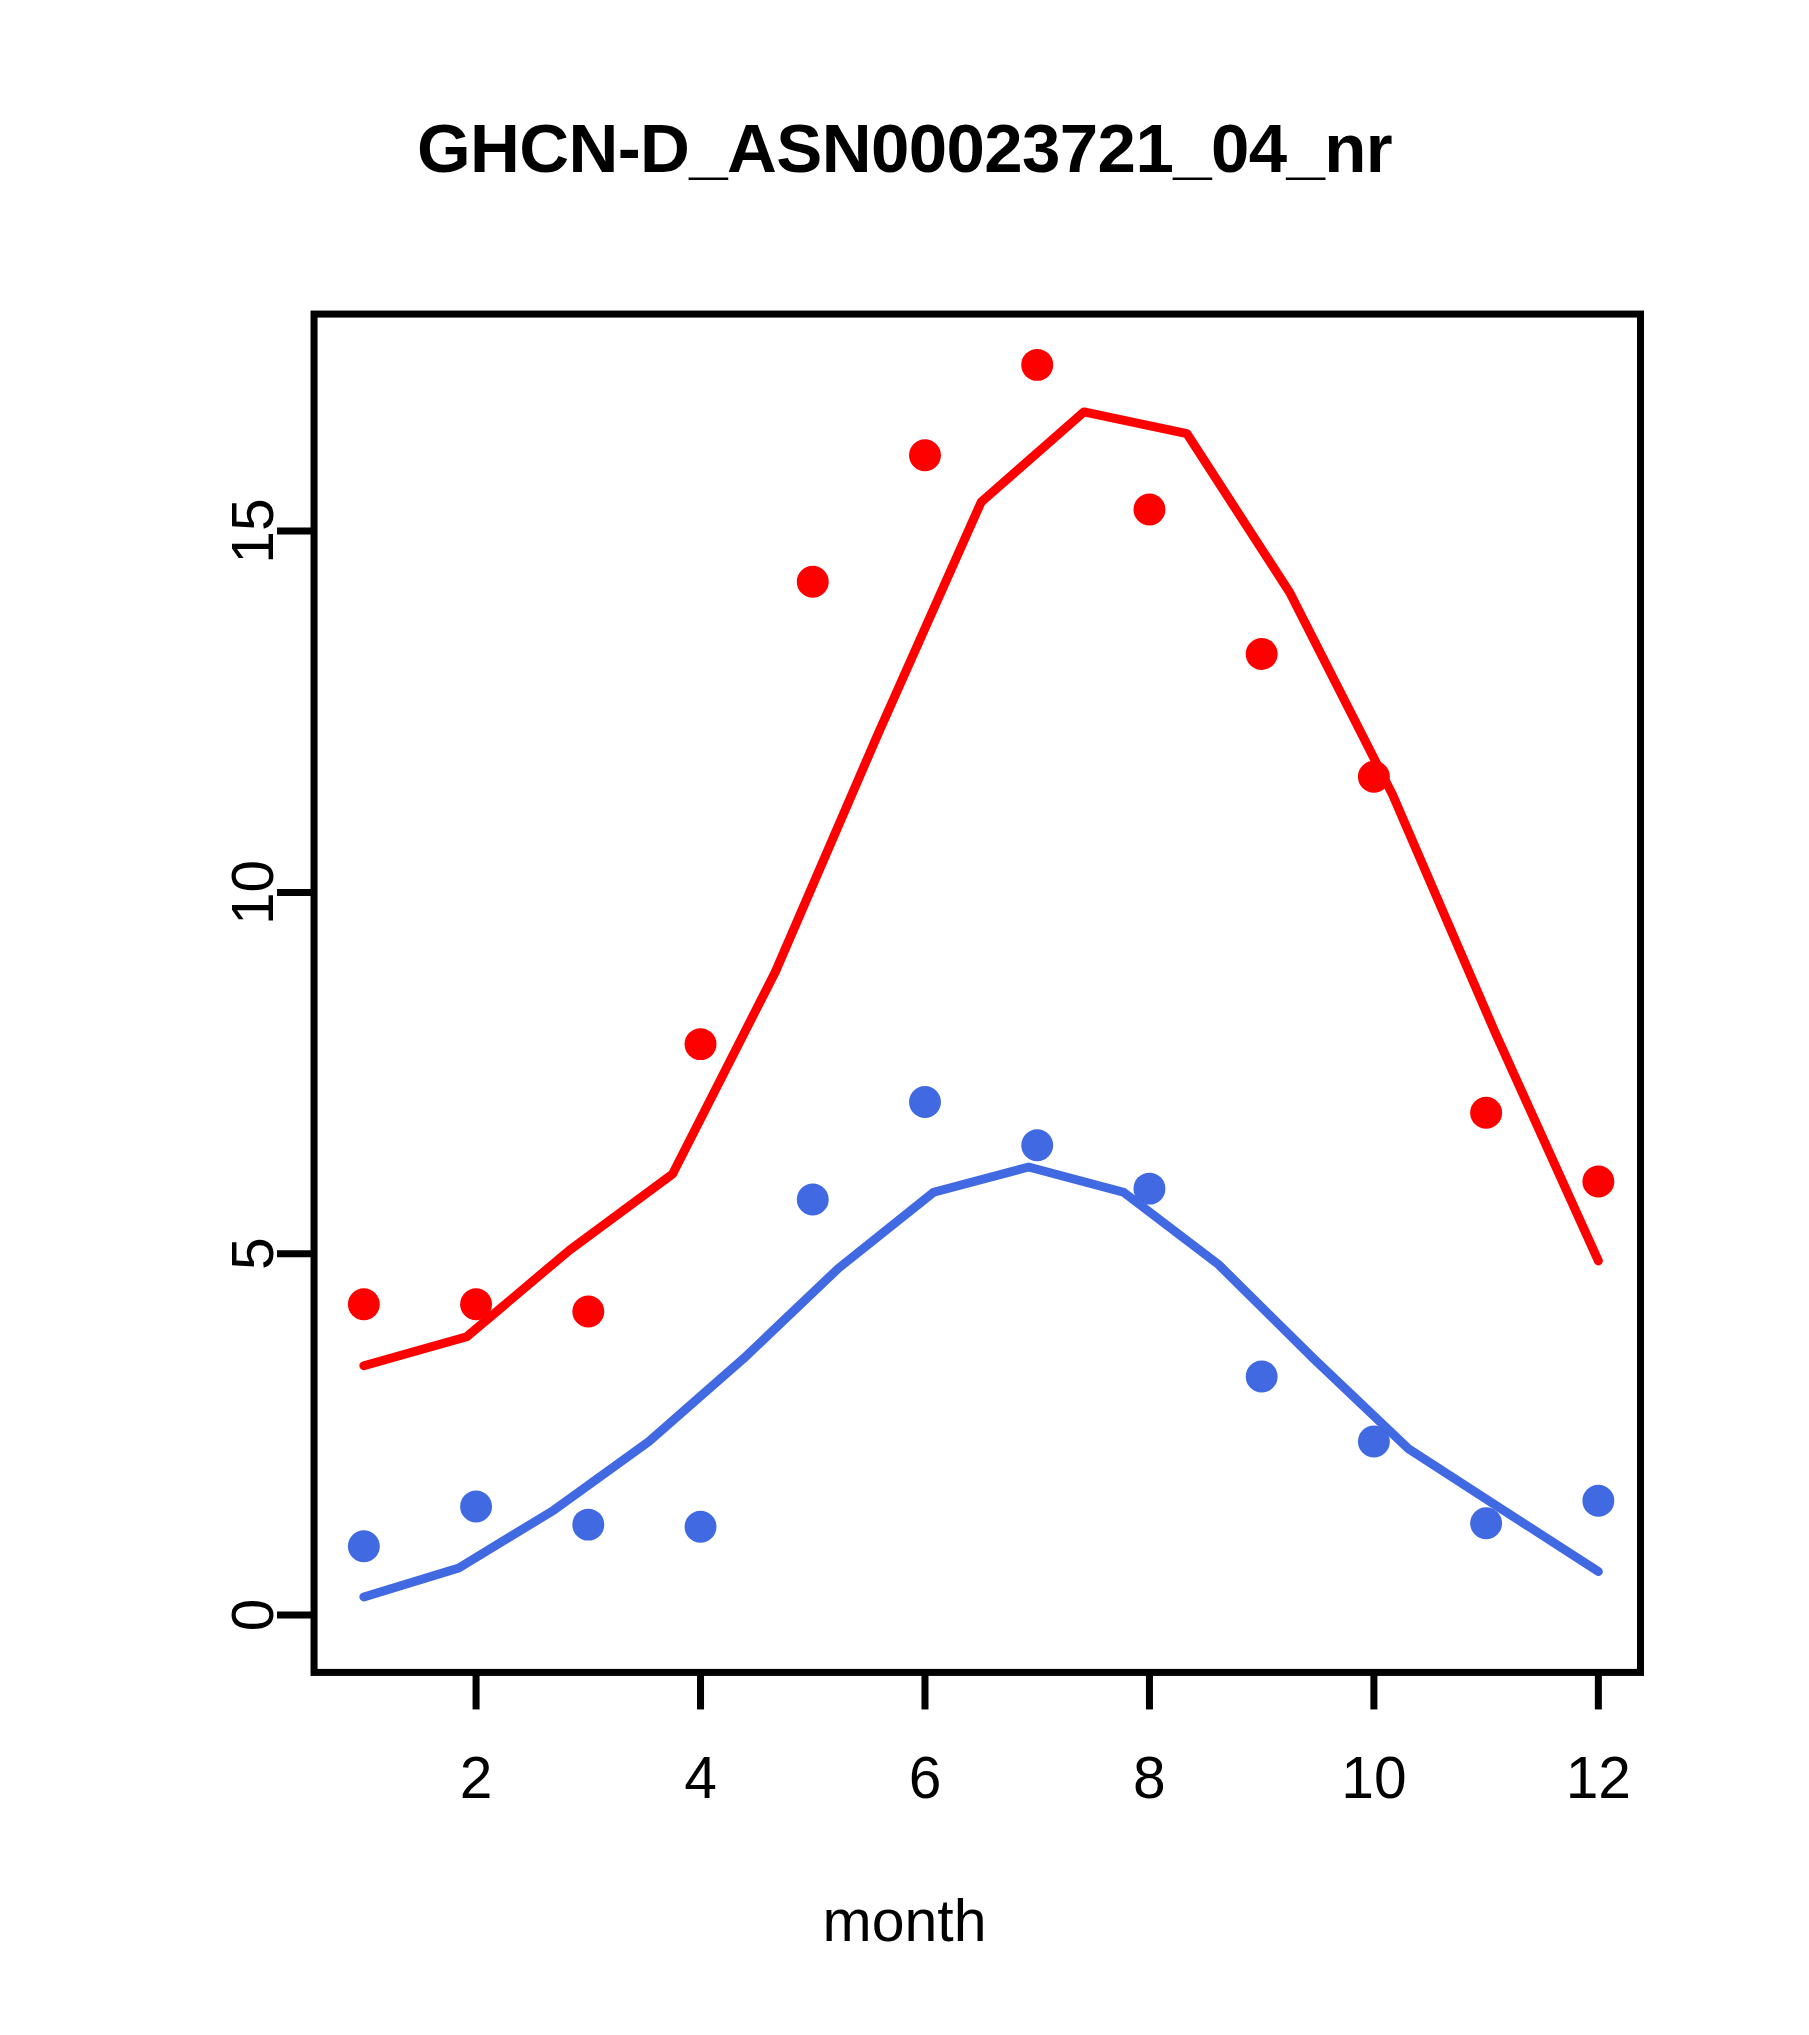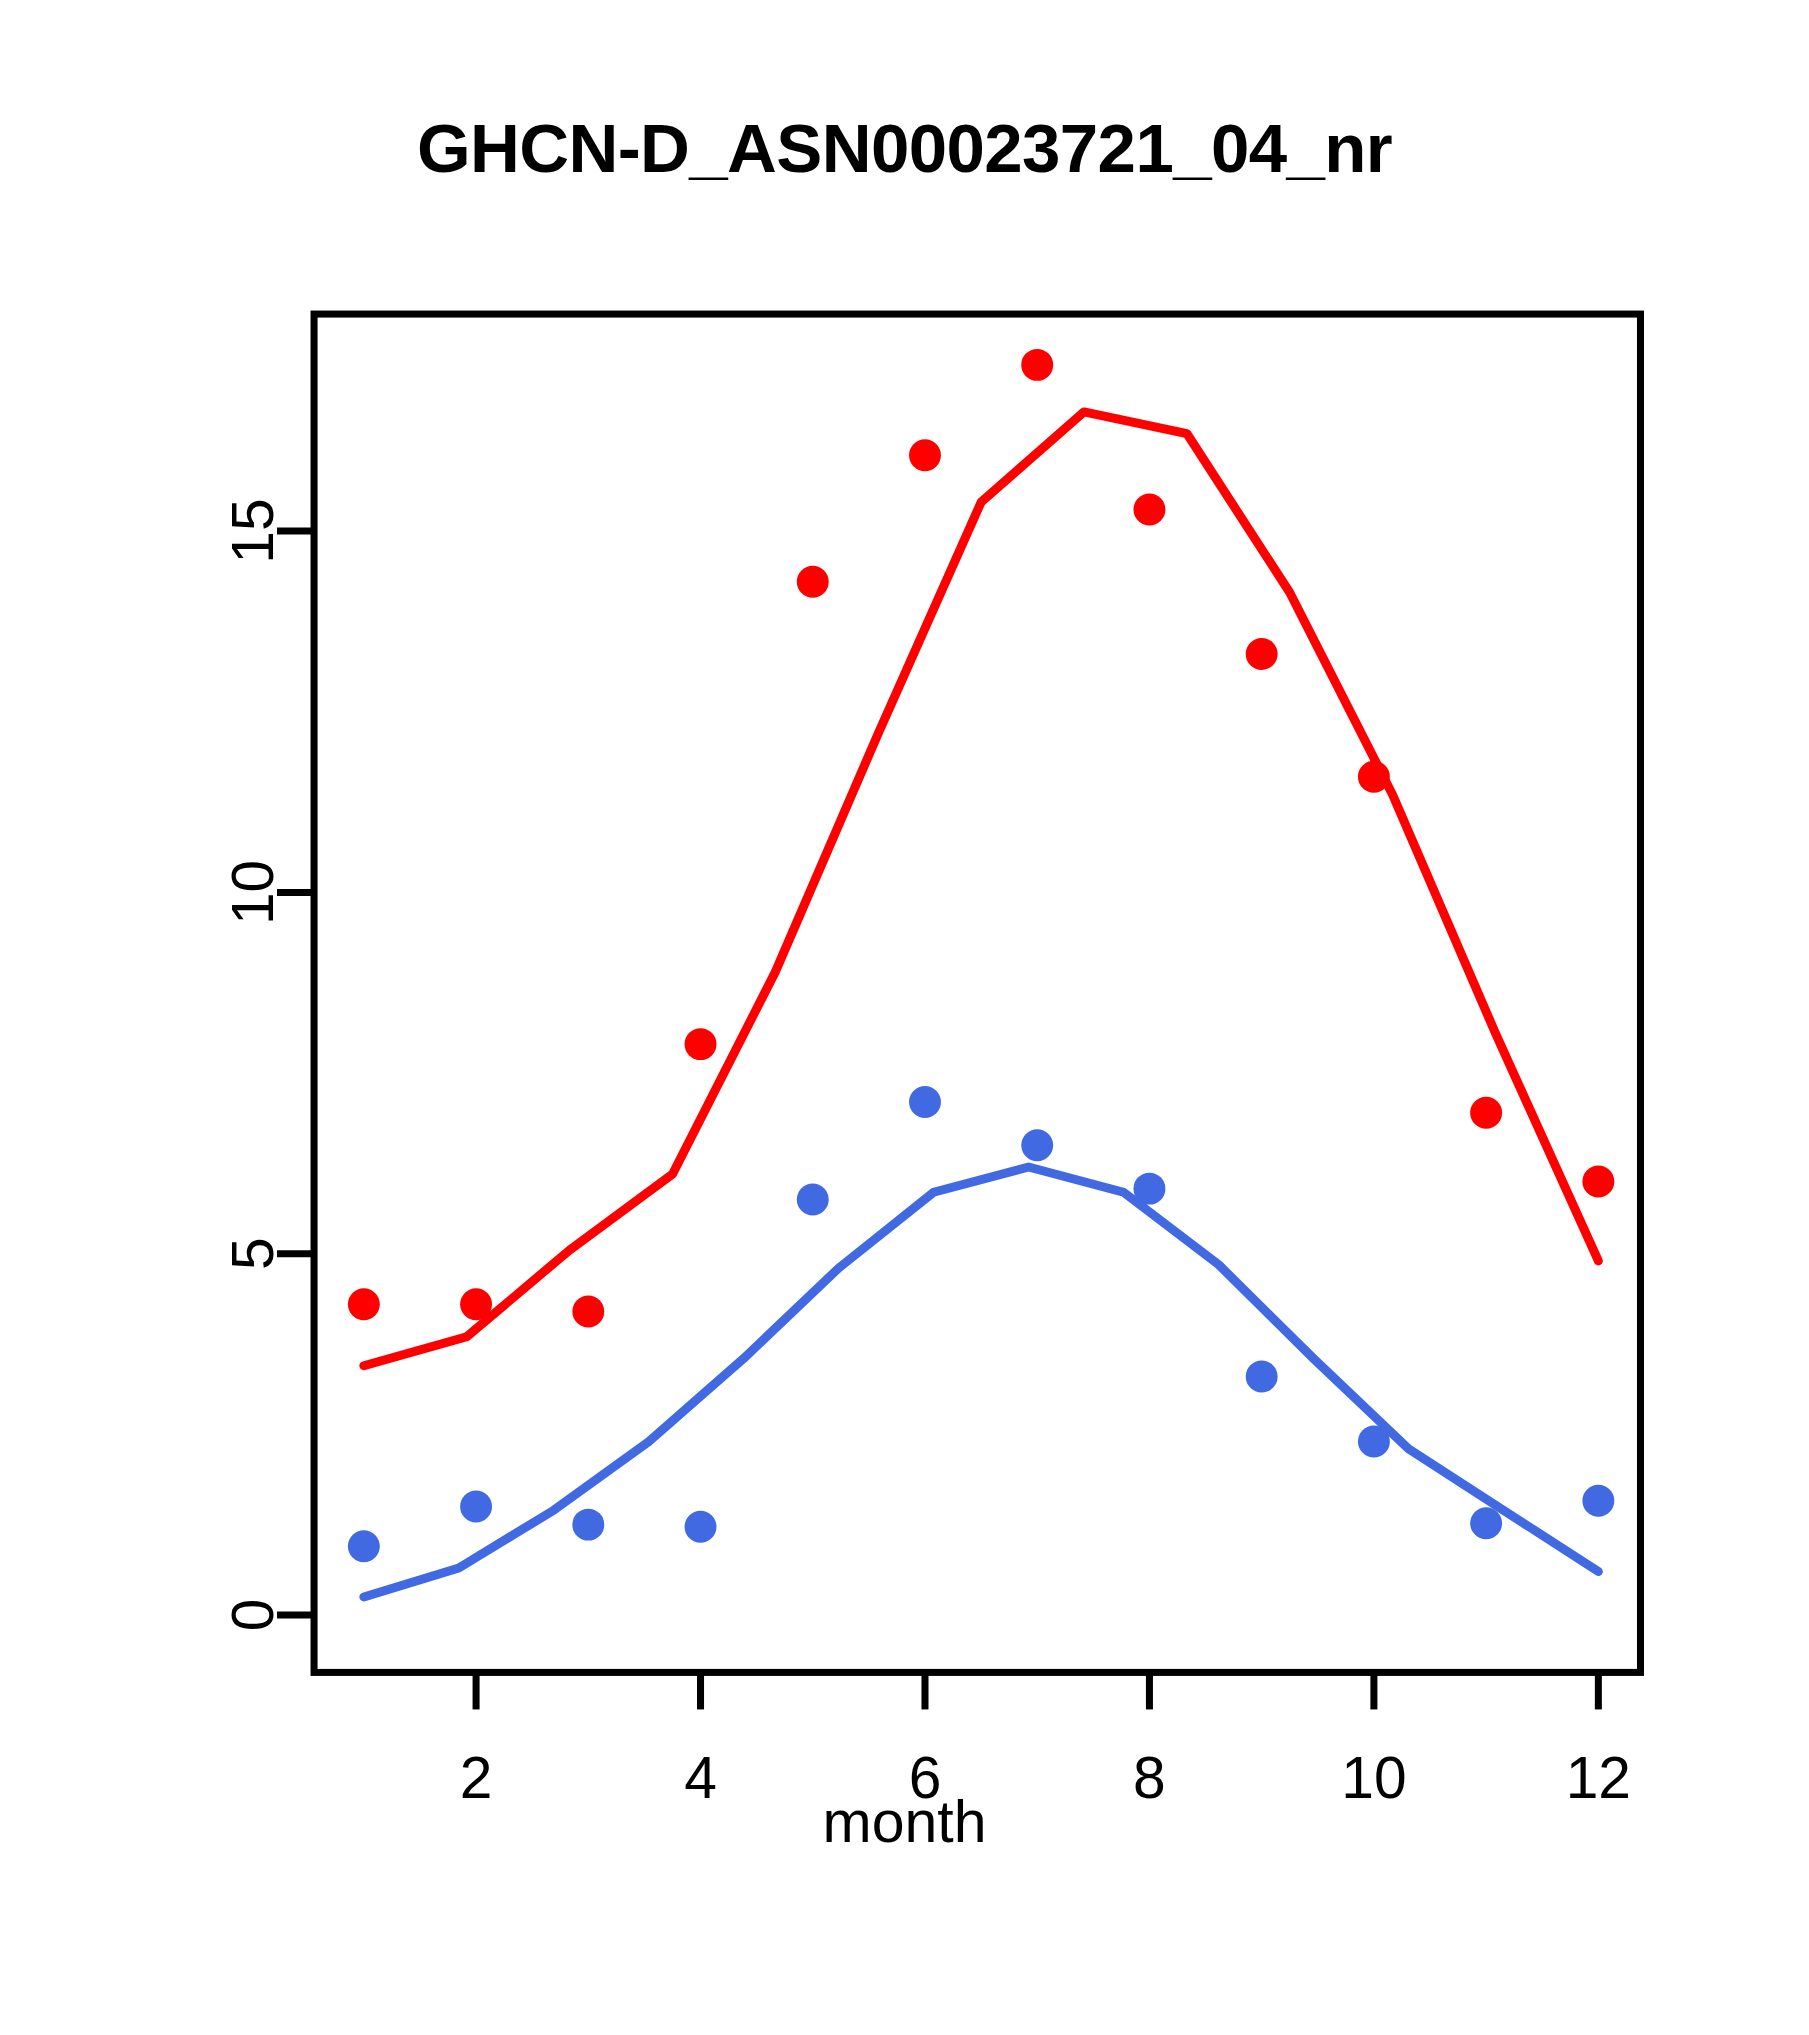--- a/index.html
+++ b/index.html
@@ -39,21 +39,21 @@
     top: 0;
   }
   .axis-tick-label {
     font-family: "Liberation Sans", sans-serif;
     font-size: 92px;
     fill: #000000;
   }
   #x-axis-label {
     position: absolute;
     left: 0;
-    top: 1788px;
+    top: 1887px;
     width: 1809px;
     text-align: center;
     font-size: 59px;
     font-family: "Liberation Sans", sans-serif;
   }
 </style>
 </head>
 <body>
 
 <div id="figure">

